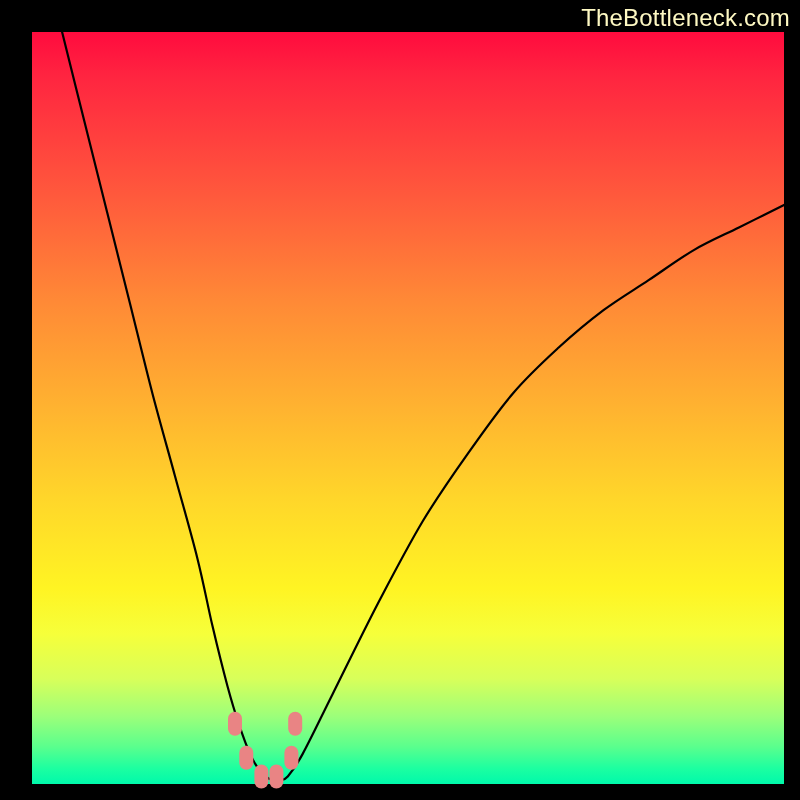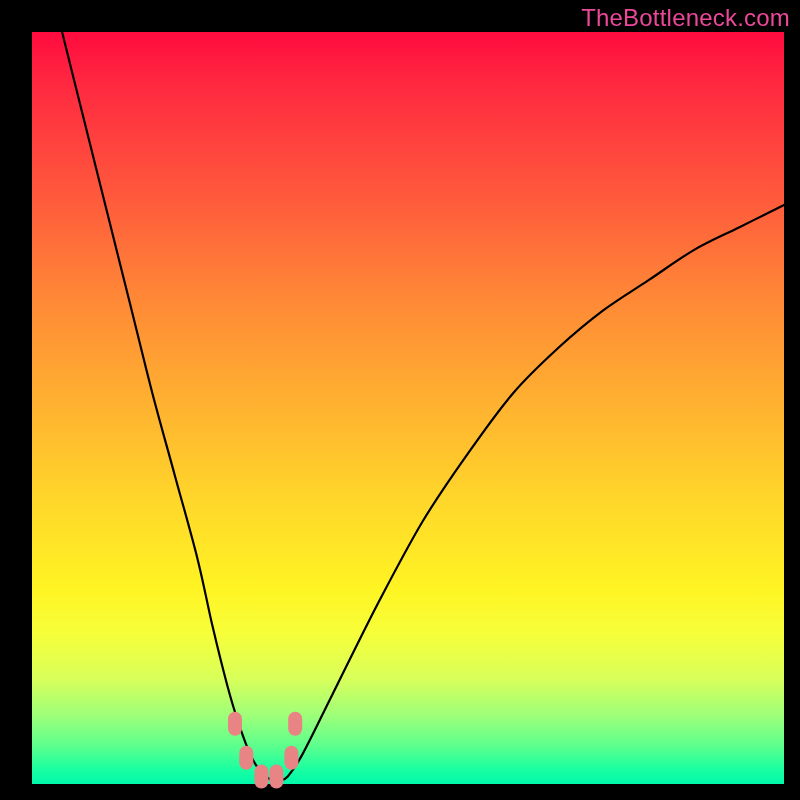--- a/index.html
+++ b/index.html
@@ -40,21 +40,21 @@
       #9cff7a 91%,
       #5bff8d 95%,
       #1bffa1 98%,
       #00f9ab 100%
     );
   }
   .watermark {
     position: absolute;
     top: 4px;
     right: 10px;
-    color: #ec4899;
+    color: #fef9c3;
     font-size: 24px;
     font-weight: 500;
     letter-spacing: 0.2px;
     user-select: none;
   }
   svg.curve {
     position: absolute;
     left: 0;
     top: 0;
     width: 752px;

